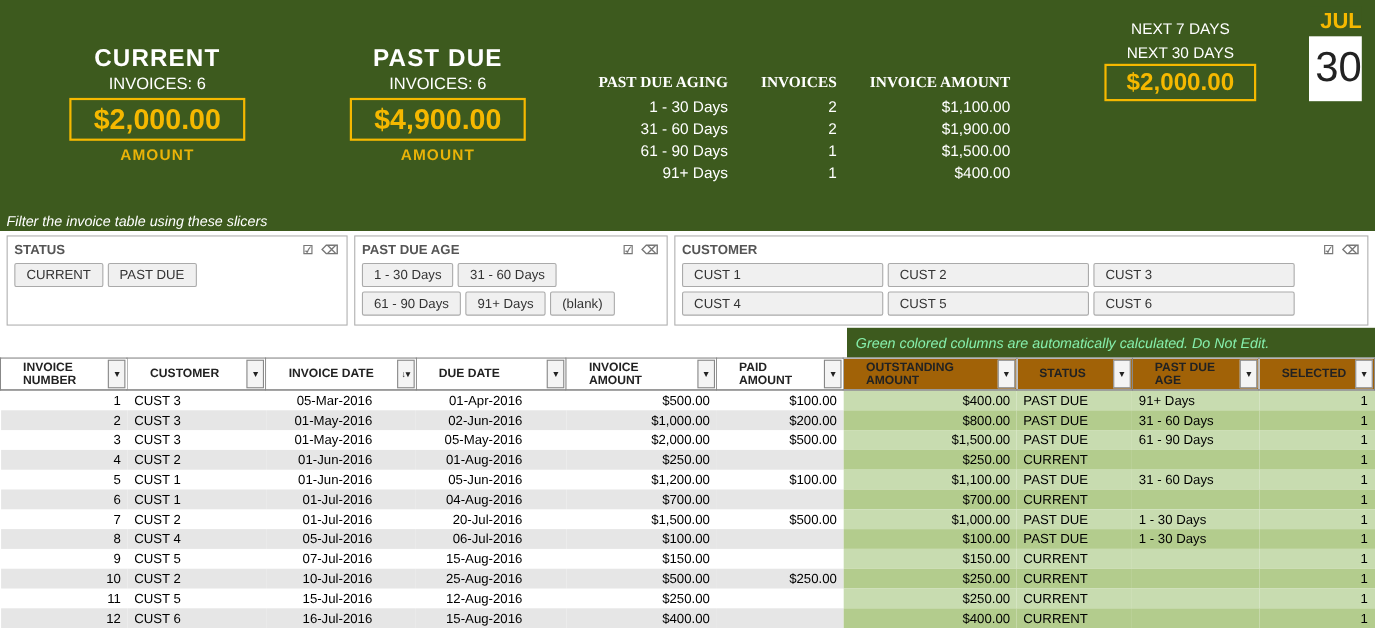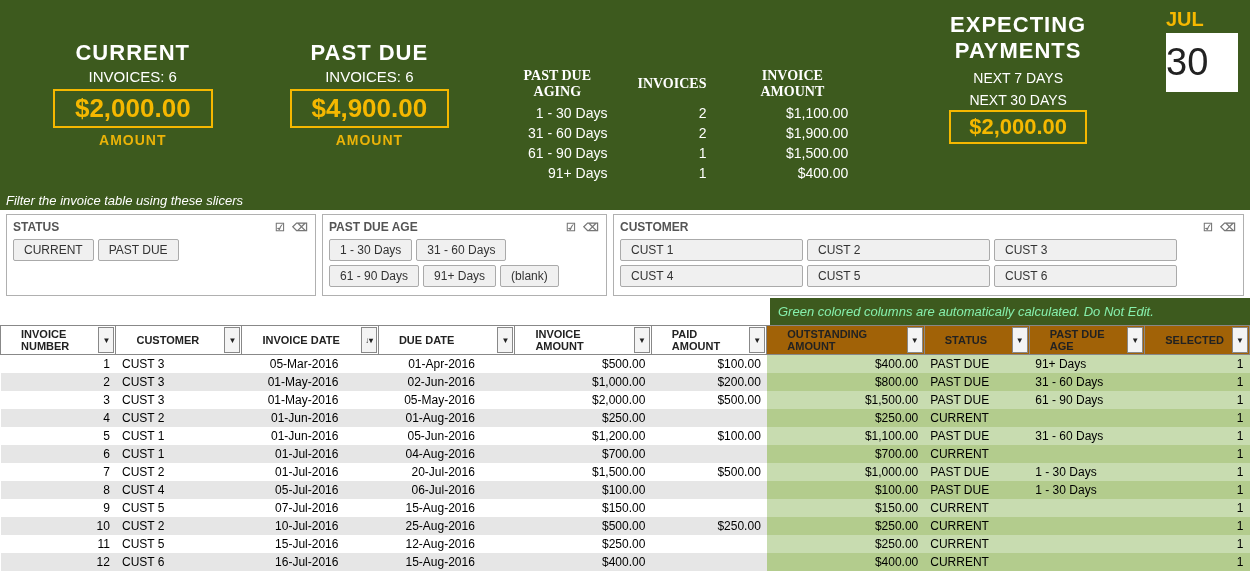--- a/index.html
+++ b/index.html
@@ -16,21 +16,21 @@
   
   .aging-table { color: #fff; font-family: 'Arial Narrow', Arial, sans-serif; font-size: 14px; margin-top: 24px; }
   .aging-table th { font-weight: bold; text-align: center; padding: 2px 14px; font-size: 14px; font-family: Liberation Serif, serif; }
   .aging-table td { text-align: right; padding: 1px 14px; }
   
   .expecting-block { margin-left: auto; text-align: center; }
   .expecting-title { font-family: 'Arial Narrow', Arial, sans-serif; font-weight: bold; font-size: 22px; color: #fff; letter-spacing: 1px; }
   .expecting-sub { font-family: 'Arial Narrow', Arial, sans-serif; font-size: 14px; color: #fff; margin-top: 6px; }
   .expecting-amount { border: 2px solid #f5b800; color: #f5b800; font-family: 'Arial Narrow', Arial, sans-serif; font-weight: bold; font-size: 22px; padding: 2px 18px; margin-top: 2px; display: inline-block; }
   
-  .date-badge { position: absolute; top: 6px; right: 12px; width: 72px; text-align: left; }
+  .date-badge { position: absolute; top: 6px; right: 12px; width: 48px; text-align: right; }
   .date-badge-month { background: #3d5a1e; color: #f5b800; font-family: 'Arial Narrow', Arial, sans-serif; font-weight: bold; font-size: 20px; padding: 2px 0; }
   .date-badge-day { background: #fff; color: #222; font-family: 'Arial Narrow', Arial, sans-serif; font-size: 38px; padding: 8px 0; }
   
   .filter-hint { color: #fff; font-style: italic; font-size: 13px; position: absolute; bottom: 2px; left: 6px; }
   
   .slicer-row { display: flex; gap: 6px; padding: 4px 6px 2px 6px; }
   .slicer { border: 1px solid #b0b0b0; background: #fff; padding: 4px 6px 8px 6px; flex-shrink: 0; }
   .slicer-status { width: 310px; }
   .slicer-age { width: 285px; }
   .slicer-customer { flex: 1; }
@@ -114,21 +114,20 @@
           </tr>
           <tr>
             <td>91+ Days</td>
             <td>1</td>
             <td>$400.00</td>
           </tr>
         </tbody>
     </table>
 
     <div class="expecting-block" style="margin-right:90px;margin-top:-28px">
-      <div class="expecting-title">EXPECTING PAYMENTS</div>
       <div class="expecting-sub">NEXT 7 DAYS</div>
       <div class="expecting-sub">NEXT 30 DAYS</div>
       <div class="expecting-amount">$2,000.00</div>
     </div>
   </div>
 
   <div class="filter-hint">Filter the invoice table using these slicers</div>
 </div>
 
 <div class="slicer-row">

